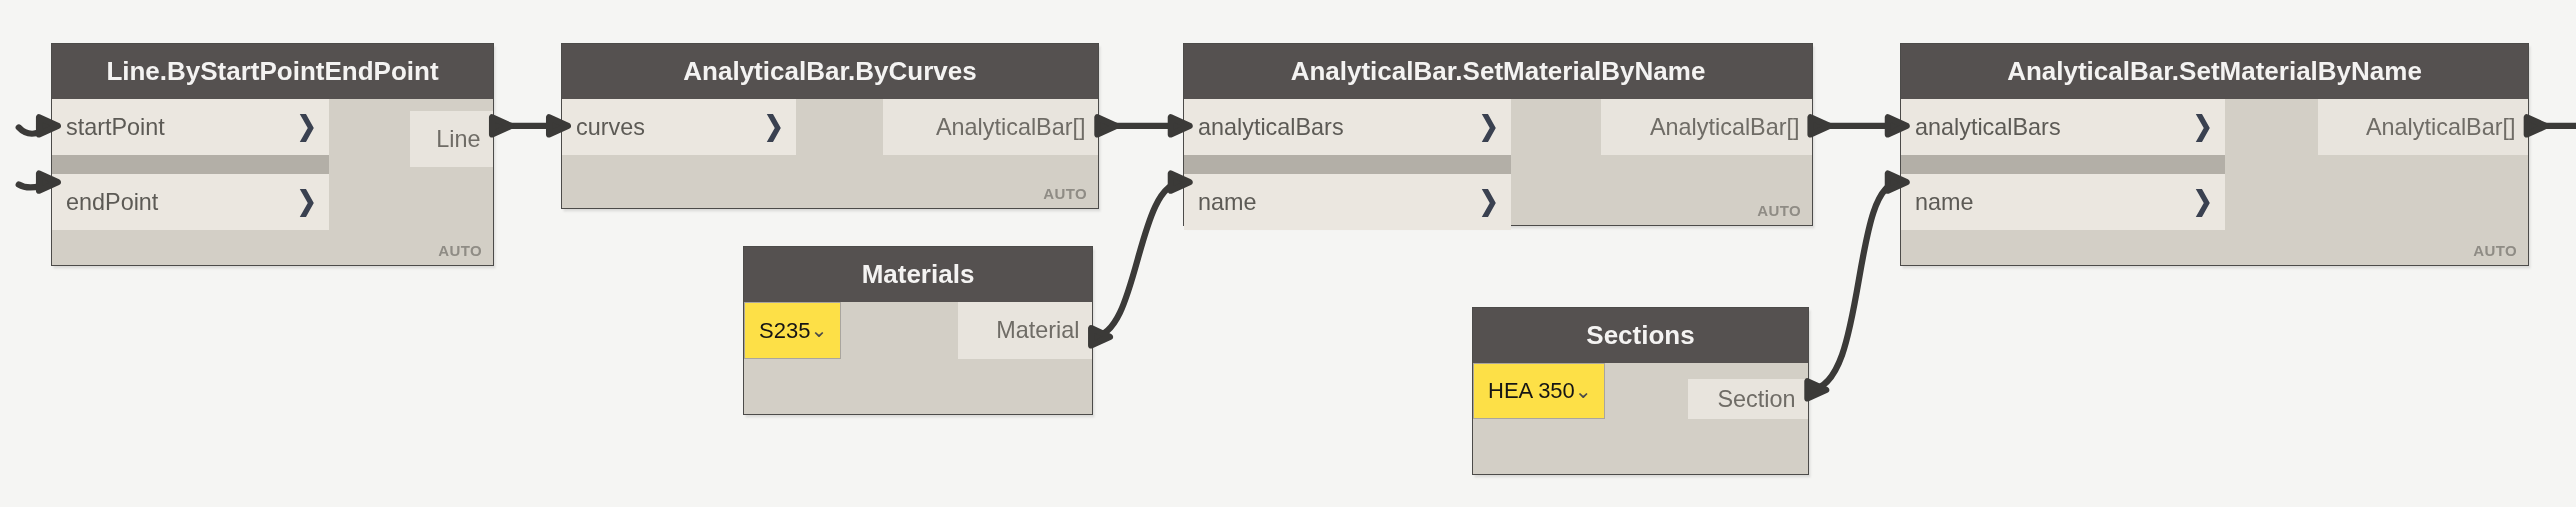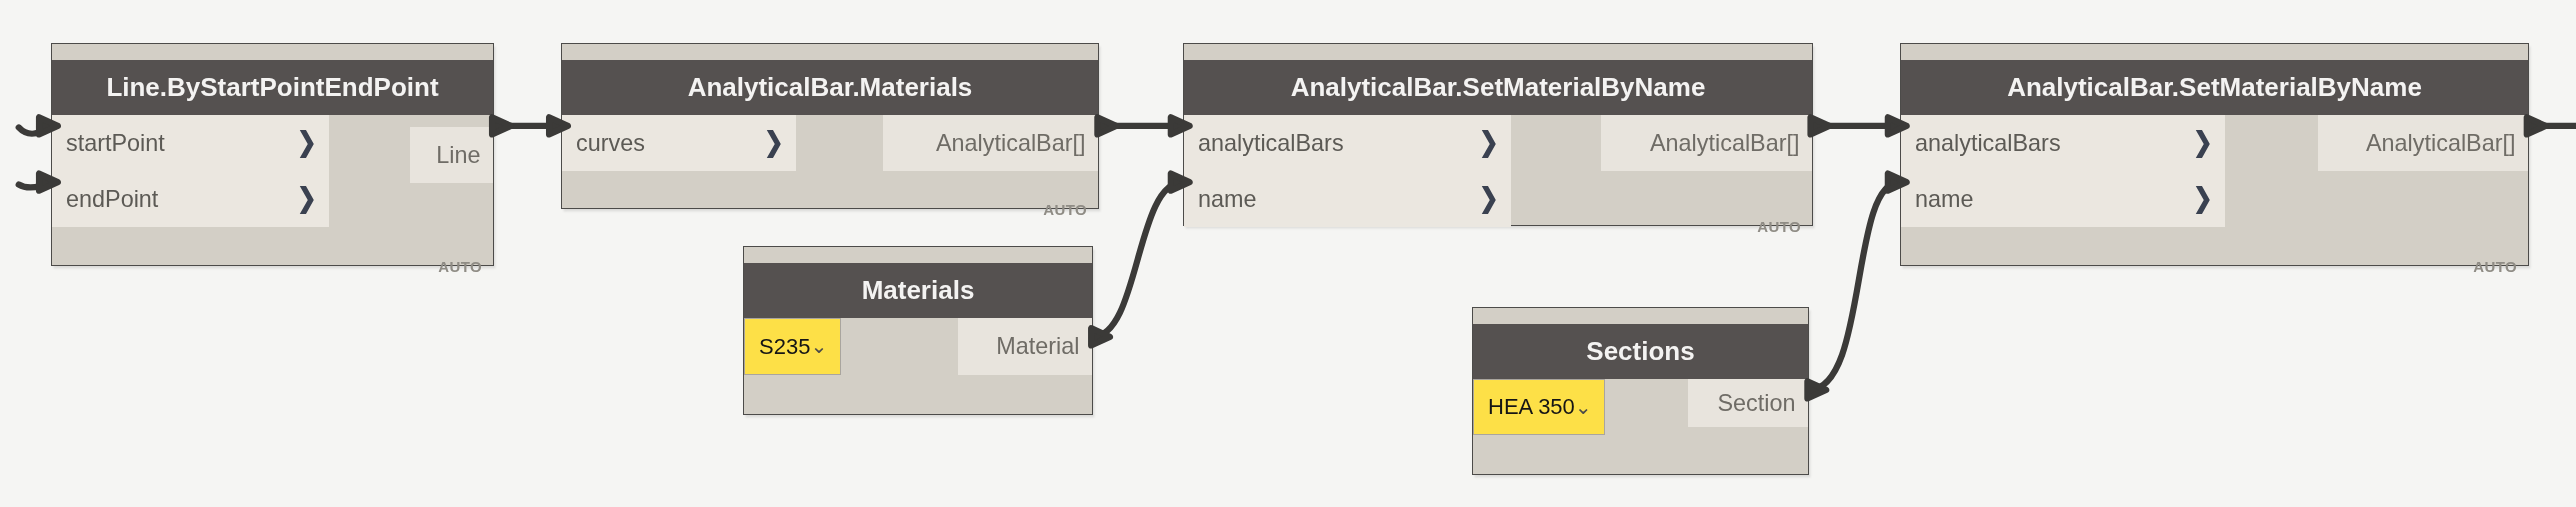--- a/index.html
+++ b/index.html
@@ -10,26 +10,26 @@
   }
   .node{
     position:absolute; background:#d3cfc6;
     border:1.6px solid #4c4b49; box-sizing:border-box;
     box-shadow:2.3px 3.1px 2.3px rgba(0,0,0,0.10);
   }
   .hdr{
     height:55px; background:#555150; color:#f4f3f2;
     font-weight:bold; font-size:26px;
     display:flex; align-items:center; justify-content:center;
-    white-space:nowrap; cursor:default;margin-top:16px;
+    white-space:nowrap; cursor:default;
   }
   .nbody{ position:relative; height:calc(100% - 55px); }
   .in-col{
     position:absolute; left:0; top:0; width:277px;
-    display:flex; flex-direction:column; gap:0; background:#b3afa7;
+    display:flex; flex-direction:column; gap:19px; background:#b3afa7;
   }
   .prow{
     height:56px; background:#ebe7e0;
     display:flex; align-items:center;
     padding:0 12.5px 0 14px; box-sizing:border-box;
     color:#5c5a55; font-size:23.4px; white-space:nowrap;
   }
   .chev{
     margin-left:auto; color:#3a4150; font-weight:bold;
     font-size:23.4px; line-height:1; transform:scaleY(1.15);
@@ -80,21 +80,21 @@
         </div>
       </div>
       <div class="outbox" style="width:83px;margin-top:12px;">
         <span>Line</span>
       </div>
       <div class="lacing">AUTO</div>
     </div>
   </div>
 
   <div class="node" style="left:561px; top:43px; width:538px; height:166px;">
-    <div class="hdr">AnalyticalBar.Materials</div>
+    <div class="hdr">AnalyticalBar.ByCurves</div>
     <div class="nbody">
       <div class="in-col" style="width:234px;">
         <div class="prow">
           <span>curves</span>
           <span class="chev">❯</span>
         </div>
       </div>
       <div class="outbox" style="width:215px;">
         <span>AnalyticalBar[]</span>
       </div>
@@ -159,21 +159,21 @@
 
   <div class="node" style="left:1472px; top:307px; width:337px; height:168px;">
     <div class="hdr">Sections</div>
     <div class="nbody">
       <div class="in-col" style="width:217px; background:transparent; height:56px;">
         <div class="dd">
           <span>HEA 350</span>
           <span class="caret">⌄</span>
         </div>
       </div>
-      <div class="outbox" style="width:120px; height:48px;">
+      <div class="outbox" style="width:120px; height:40px;margin-top:16px;">
         <span>Section</span>
       </div>
     </div>
   </div>
 
   <svg id="wires" viewBox="0 0 3298 650">
 
     <path d="M 24,163 C 36,176 50,172 66,161"></path>
     <path d="M 24,236 C 34,242 50,240 66,233"></path>
 

